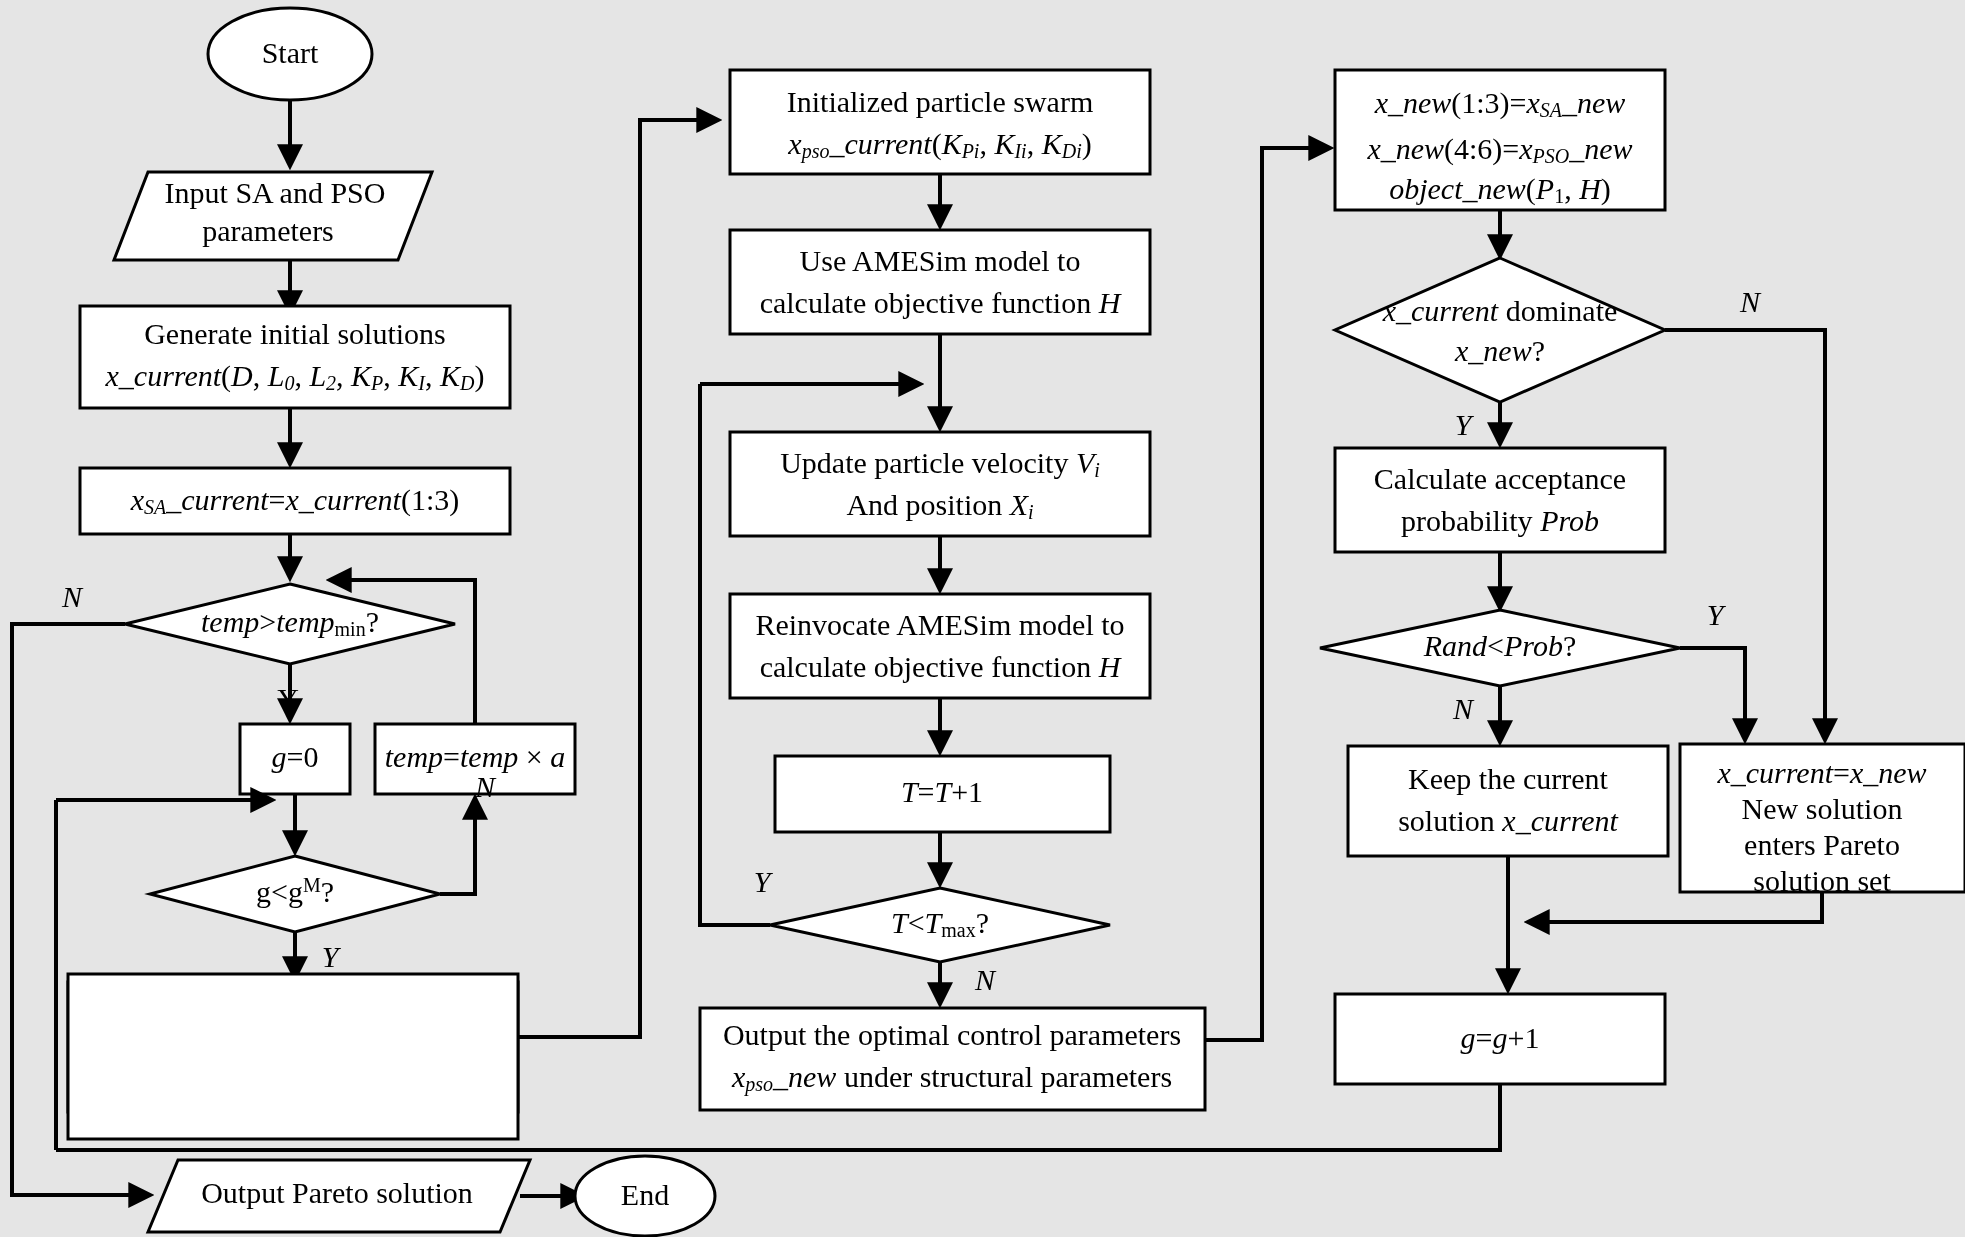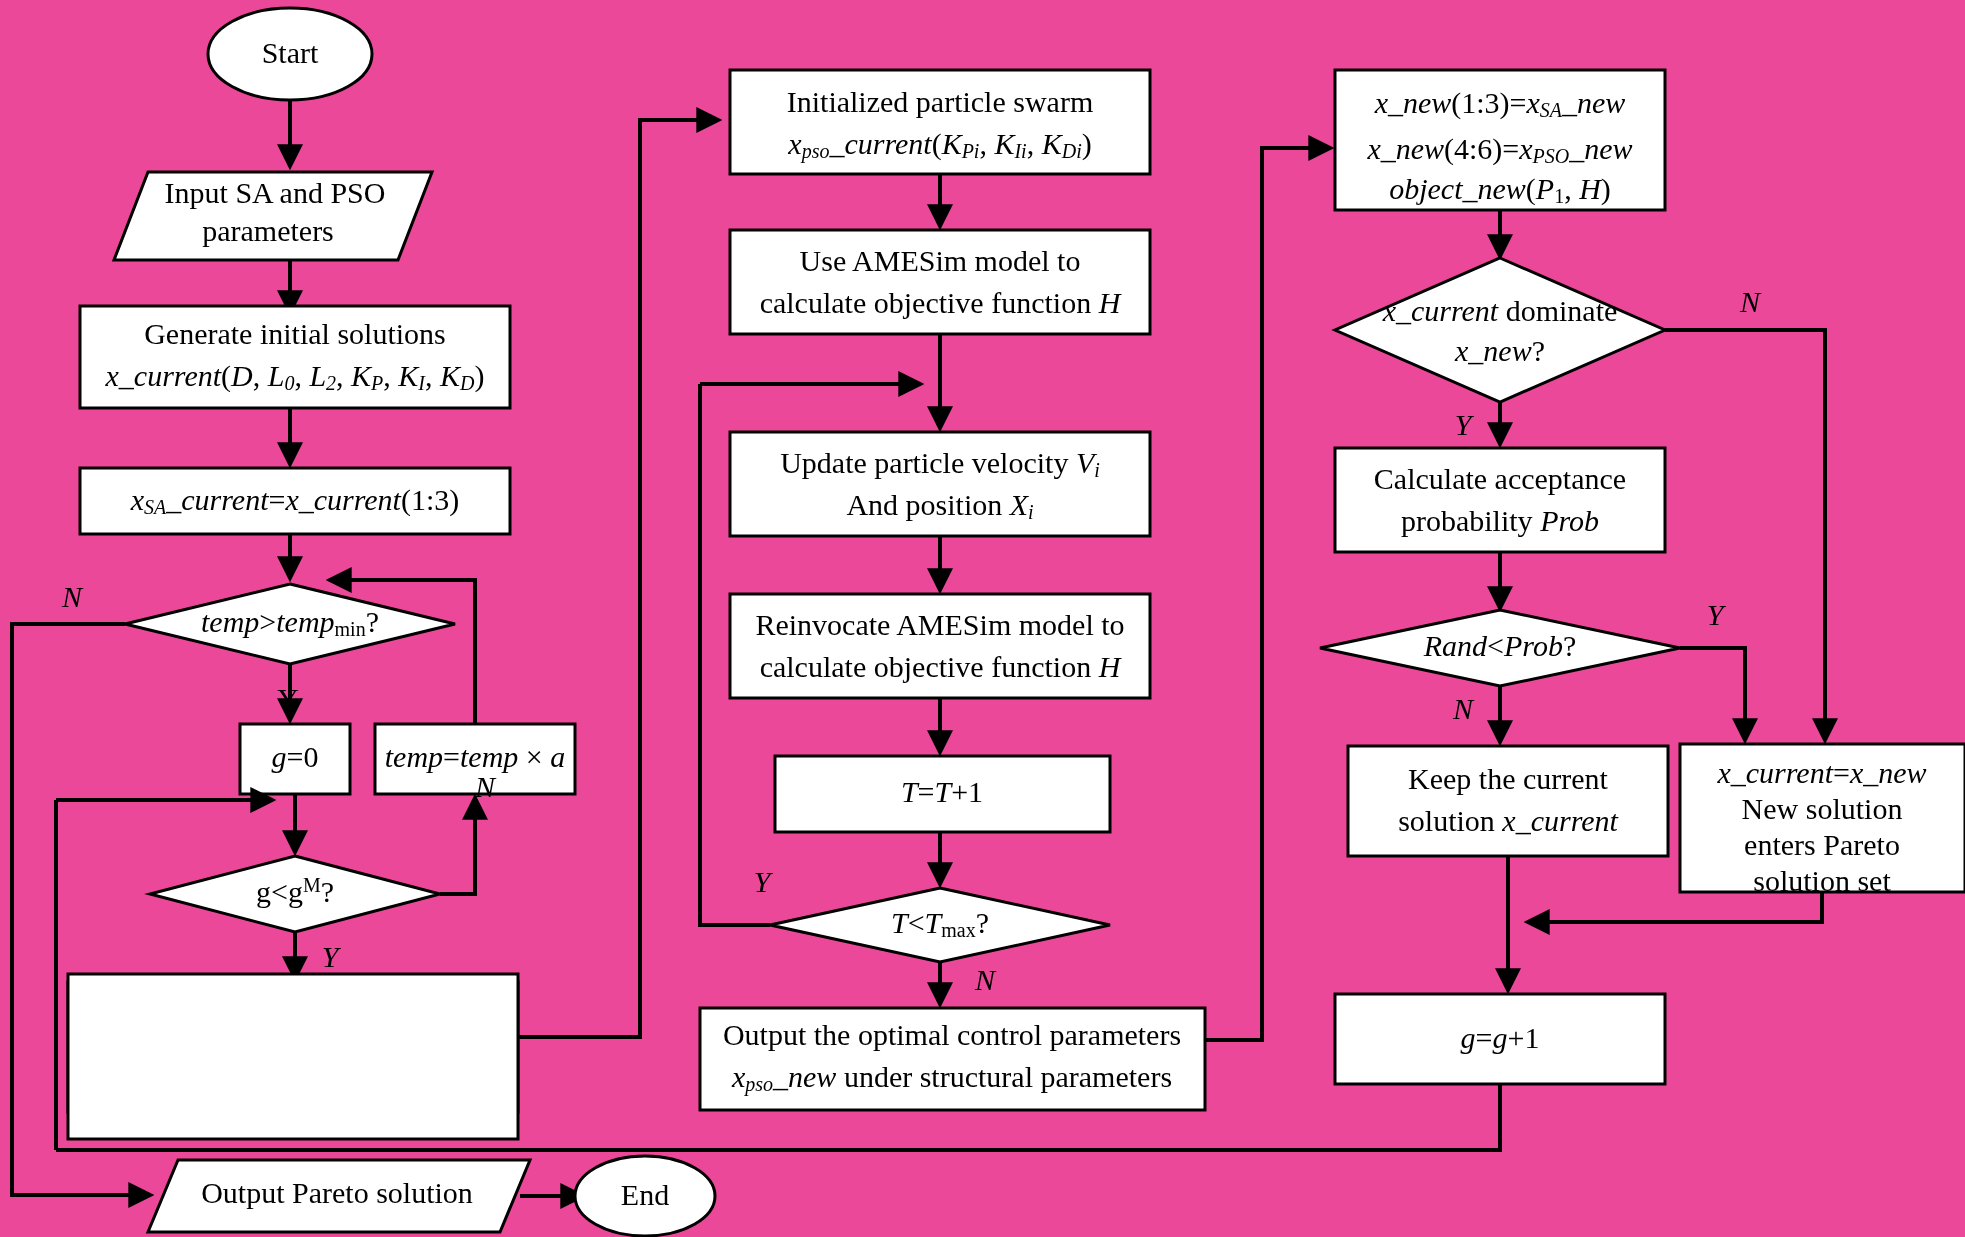--- a/index.html
+++ b/index.html
@@ -1,16 +1,16 @@
 <!DOCTYPE html>
 <html><head>
 <meta charset="utf-8">
 <style>
   html,body{margin:0;padding:0;background:#ffffff;}
-  #page{position:relative;width:1965px;height:1237px;background:#ec4899;
+  #page{position:relative;width:1965px;height:1237px;background:#e5e5e5;
         font-family:"Liberation Serif","DejaVu Serif",serif;}
   svg{display:block;}
   .shape{fill:#ffffff;stroke:#000000;stroke-width:3;}
   .conn{stroke:#000000;stroke-width:4;fill:none;}
   text{font-family:"Liberation Serif","DejaVu Serif",serif;fill:#000;}
   .t{font-size:30px;text-anchor:middle;dominant-baseline:middle;}
   .t-it{font-style:italic;}
   .lbl{font-size:30px;font-style:italic;text-anchor:middle;dominant-baseline:middle;}
   .sub{font-size:20px;}
 </style>

